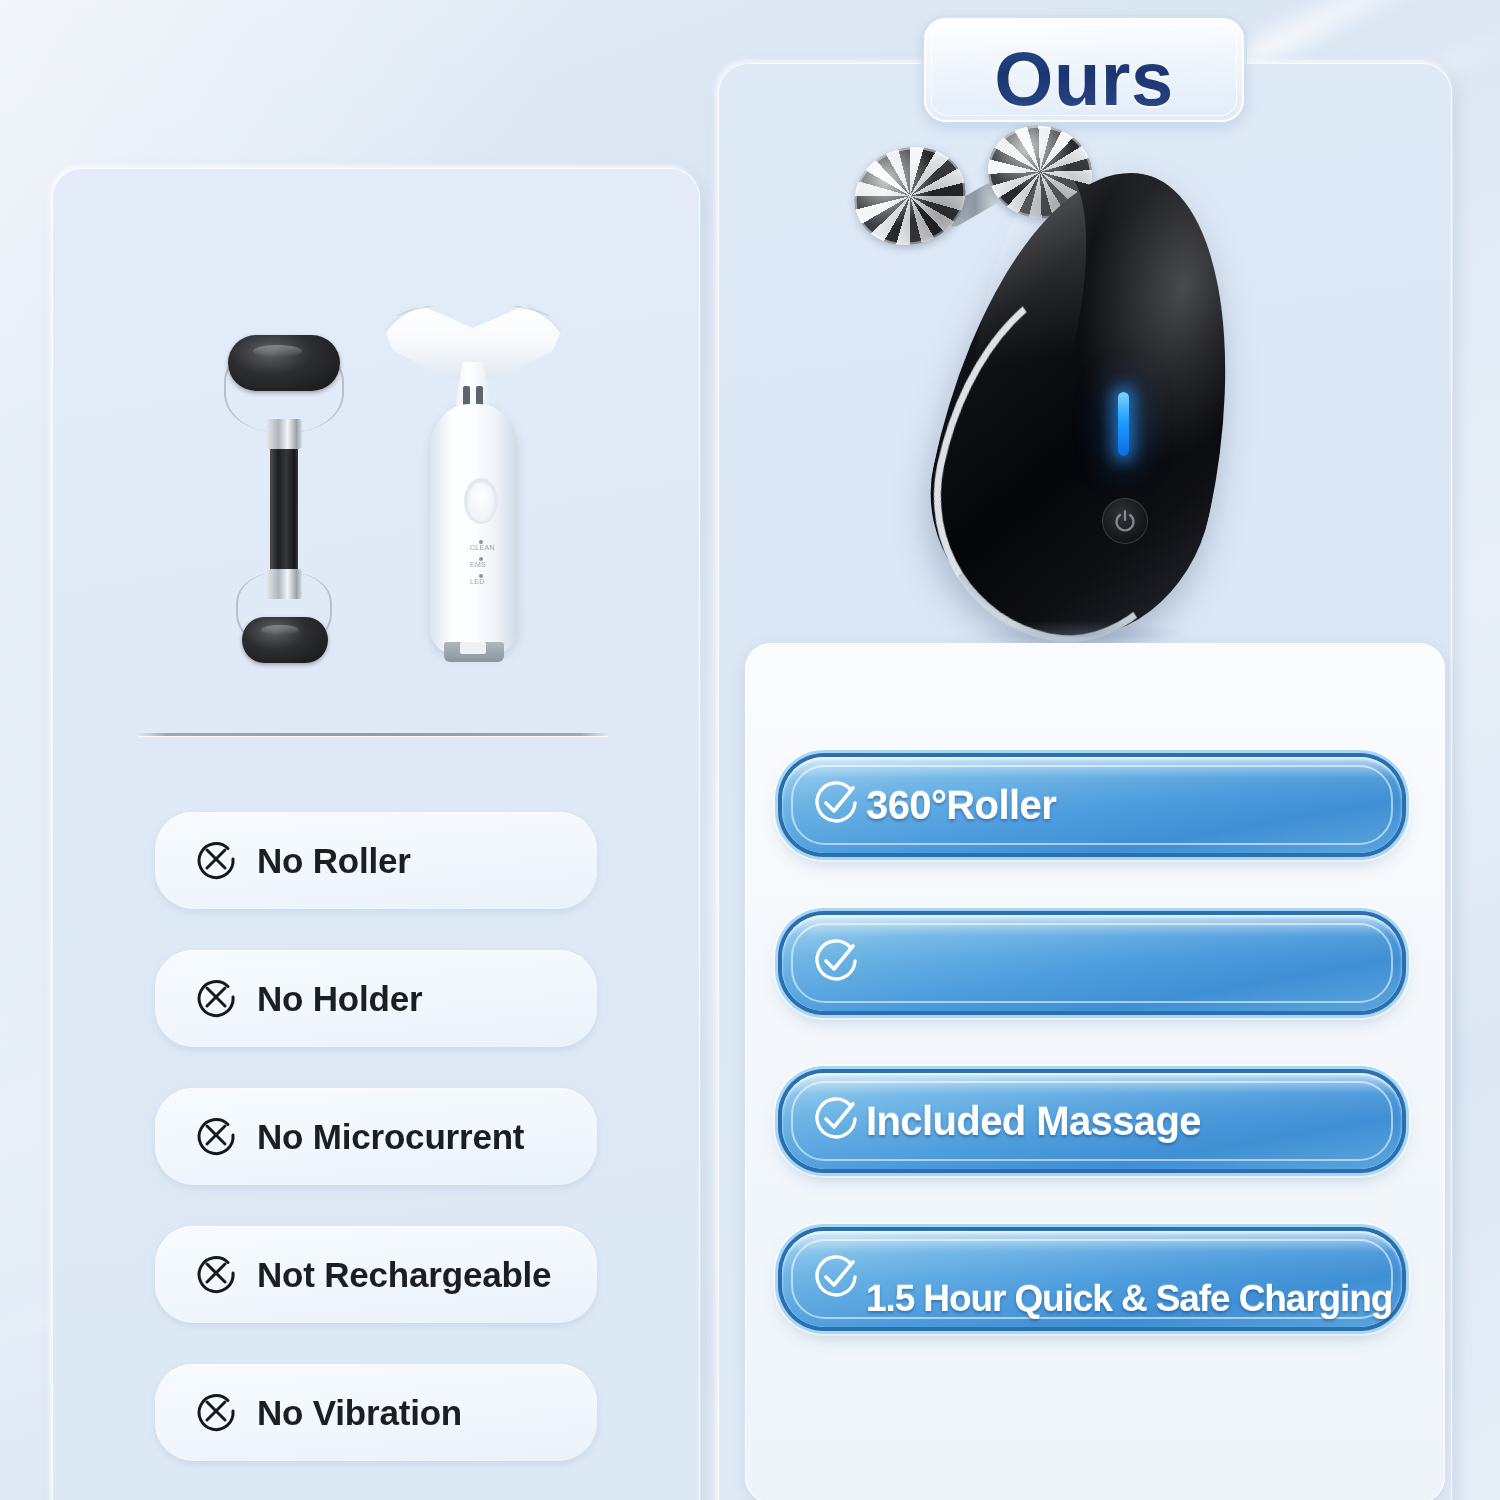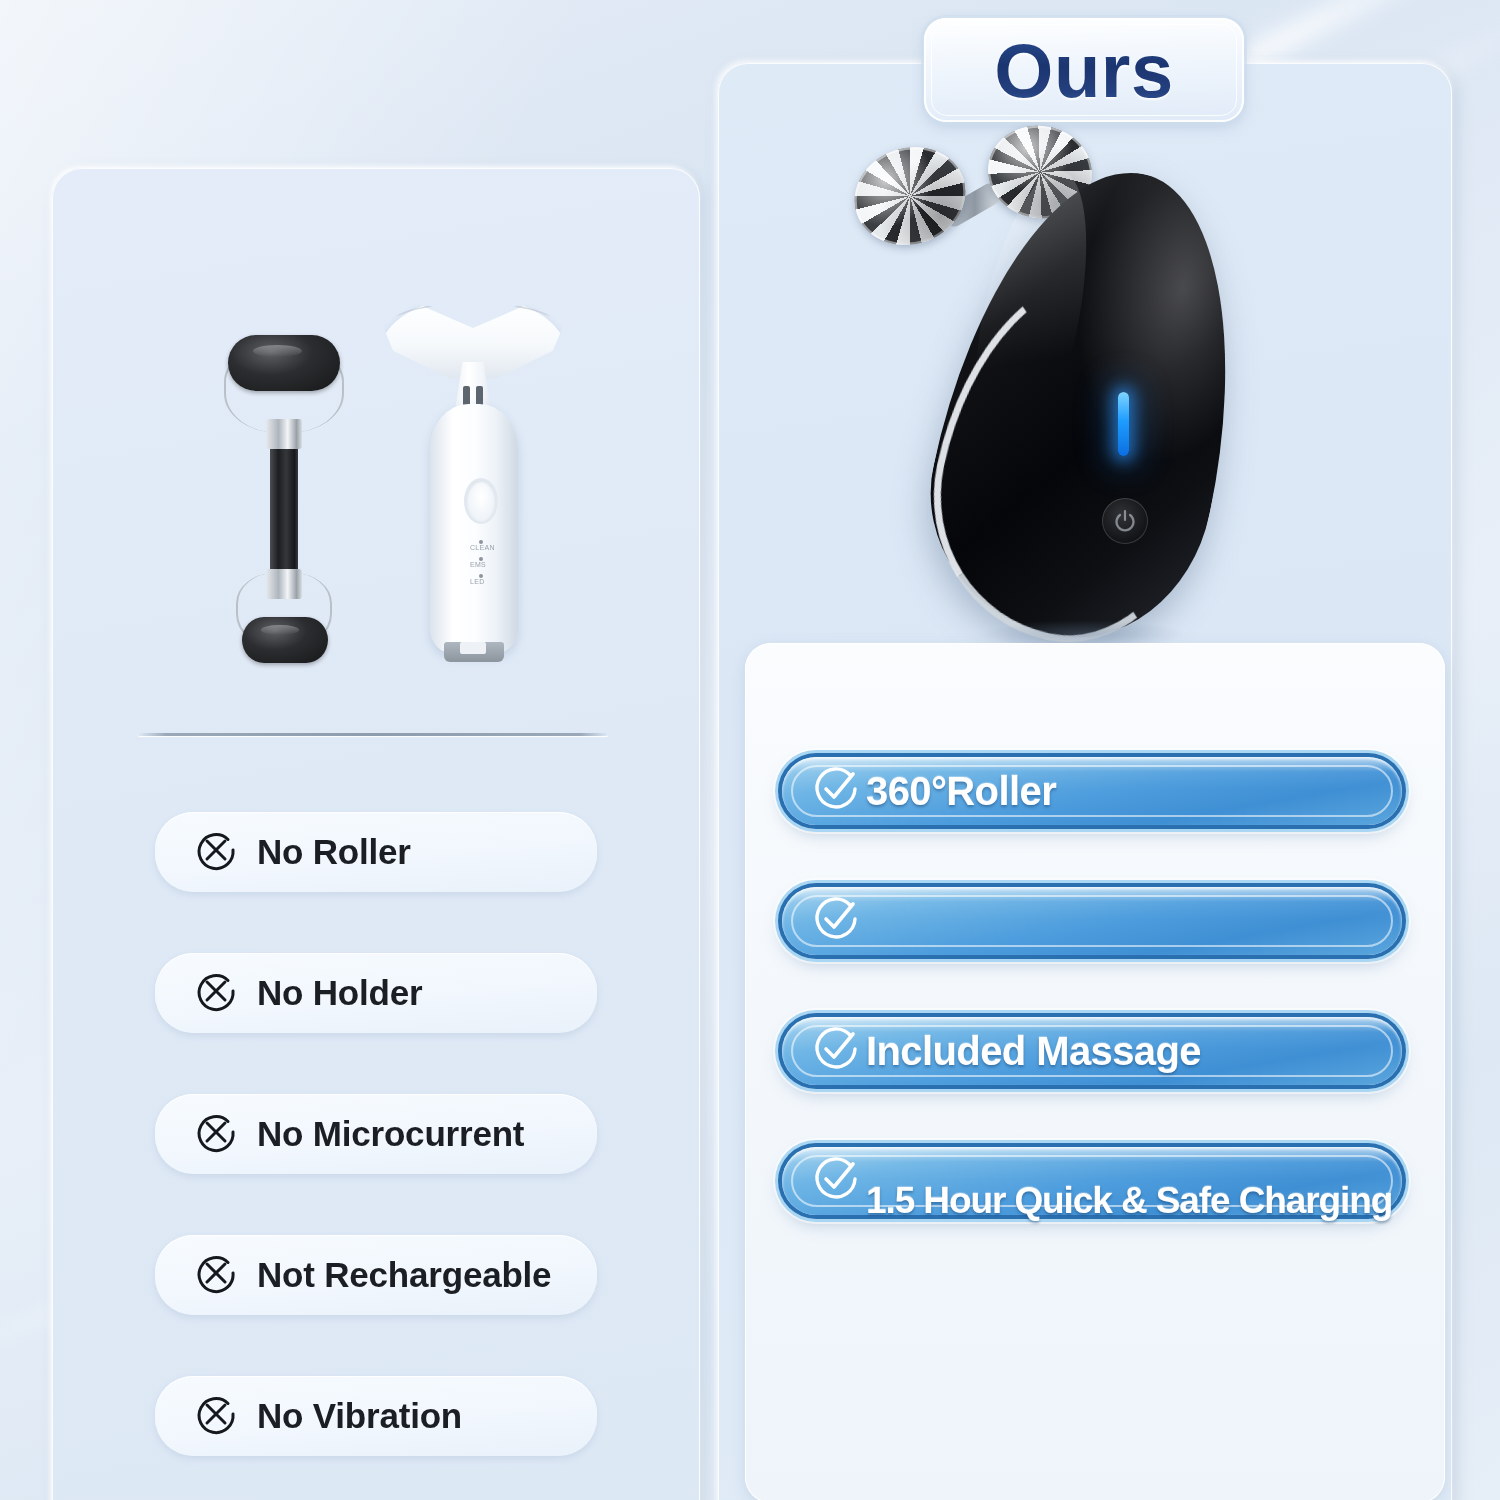--- a/index.html
+++ b/index.html
@@ -49,21 +49,21 @@
     background: linear-gradient(172deg, #dfeaf7 0%, #dbe7f5 40%, #e0ebf7 100%);
     box-shadow: 0 0 0 1px rgba(255,255,255,0.85) inset,
                 -2px -2px 6px rgba(255,255,255,0.92),
                 4px 5px 16px rgba(120,145,175,0.25);
   }
 
   
   .title-badge {
     position: absolute;
     display: flex;
-    align-items: center;
+    align-items: flex-end;
     justify-content: center;
     border-radius: 22px;
     background: linear-gradient(178deg, #ffffff 0%, #f2f7fd 38%, #e0ebf8 100%);
     box-shadow: 0 0 0 2px rgba(255,255,255,0.95) inset,
                 0 0 0 3px rgba(205,221,238,0.75),
                 0 5px 14px rgba(120,145,175,0.28),
                 0 -1px 2px rgba(255,255,255,0.9);
   }
   .title-badge::after {
     content: "";
@@ -203,22 +203,22 @@
 
   
   .others-list {
     position: absolute;
     left: 155px; top: 812px; width: 442px;
   }
   .pill-neg {
     position: relative;
     display: flex;
     align-items: center;
-    height: 80px;
-    margin-bottom: 61px;
+    height: 97px;
+    margin-bottom: 41px;
     padding-left: 38px;
     border-radius: 38px;
     background: linear-gradient(175deg, #f7fbff 0%, #f1f7fd 55%, #e9f1fa 100%);
     box-shadow: 0 3px 7px rgba(135,158,186,0.22),
                 0 1px 0 rgba(255,255,255,0.95) inset;
   }
   .pill-neg .x-icon { flex: 0 0 auto; margin-right: 18px; }
   .pill-neg .pill-label {
     font-size: 35px;
     font-weight: bold;
@@ -310,21 +310,21 @@
   }
 
   .ours-list {
     position: absolute;
     left: 782px; top: 757px; width: 620px;
   }
   .pill-pos {
     position: relative;
     display: flex;
     align-items: center;
-    height: 68px;
+    height: 96px;
     margin-bottom: 62px;
     padding-left: 28px;
     border-radius: 42px;
     background:
       linear-gradient(180deg, rgba(255,255,255,0.62) 0%, rgba(255,255,255,0.05) 22%, rgba(255,255,255,0) 48%),
       linear-gradient(170deg, #9fd0ee 0%, #6fb6e6 22%, #4e9ddd 52%, #3f8fd4 74%, #5ba6dd 100%);
     box-shadow:
       0 0 0 4px #2a6fb0,
       0 0 0 7px #a9d6f2,
       0 0 0 9px rgba(255,255,255,0.55),

